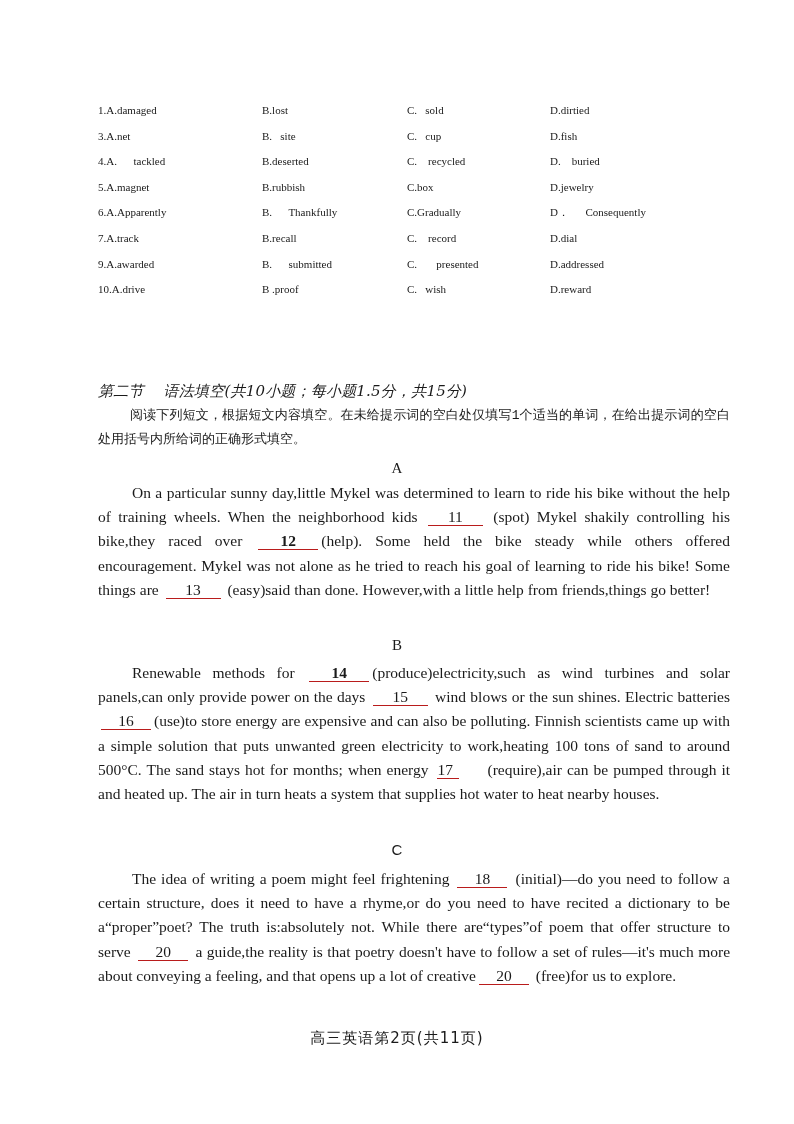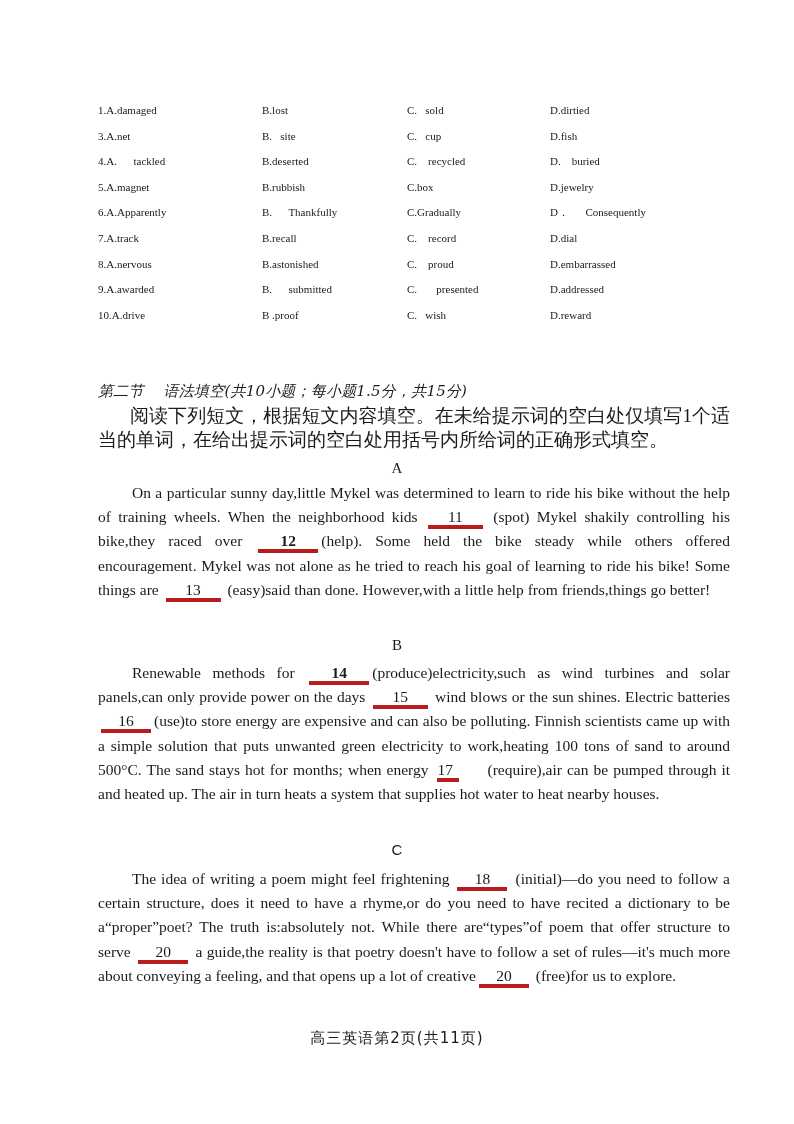--- a/index.html
+++ b/index.html
@@ -54,23 +54,23 @@
       font-family: "DejaVu Serif", "Liberation Serif", serif;
       letter-spacing: 0.2px;
       font-style: italic;
     }
     .section-head .gap { display: inline-block; width: 20px; }
     .instructions {
       position: absolute;
       left: 98px;
       top: 404px;
       width: 632px;
-      font-size: 19px;
+      font-size: 13px;
       line-height: 24px;
-      font-family: Liberation Serif, serif;
+      font-family: Liberation Mono, monospace;
       text-indent: 32px;
       text-align: justify;
     }
     .passage-label {
       position: absolute;
       left: 0;
       width: 794px;
       text-align: center;
       font-size: 15px;
       line-height: 20px;
@@ -80,21 +80,21 @@
       left: 98px;
       width: 632px;
       font-size: 15.5px;
       line-height: 24.2px;
       text-align: justify;
       text-indent: 34px;
     }
     .blank {
       display: inline-block;
       text-indent: 0;
-      border-bottom: 4px solid #b91c1c;
+      border-bottom: 1px solid #b91c1c;
       text-align: center;
       line-height: 16px;
       margin: 0 3px;
     }
     .w60 { width: 60px; font-weight: bold; }
     .w55 { width: 55px; }
     .w50 { width: 50px; }
     .w24 { width: 22px; margin-left: 9px; text-align: left; }
     .footer {
       position: absolute;
@@ -141,26 +141,20 @@
       <span class="opt-cell opt-a">6.A.Apparently</span>
       <span class="opt-cell opt-b">B.      Thankfully</span>
       <span class="opt-cell opt-c">C.Gradually</span>
       <span class="opt-cell opt-d">D．      Consequently</span>
     </div>
     <div class="opt-row">
       <span class="opt-cell opt-a">7.A.track</span>
       <span class="opt-cell opt-b">B.recall</span>
       <span class="opt-cell opt-c">C.    record</span>
       <span class="opt-cell opt-d">D.dial</span>
-    </div>
-    <div class="opt-row">
-      <span class="opt-cell opt-a">8.A.nervous</span>
-      <span class="opt-cell opt-b">B.astonished</span>
-      <span class="opt-cell opt-c">C.    proud</span>
-      <span class="opt-cell opt-d">D.embarrassed</span>
     </div>
     <div class="opt-row">
       <span class="opt-cell opt-a">9.A.awarded</span>
       <span class="opt-cell opt-b">B.      submitted</span>
       <span class="opt-cell opt-c">C.       presented</span>
       <span class="opt-cell opt-d">D.addressed</span>
     </div>
     <div class="opt-row">
       <span class="opt-cell opt-a">10.A.drive</span>
       <span class="opt-cell opt-b">B .proof</span>

